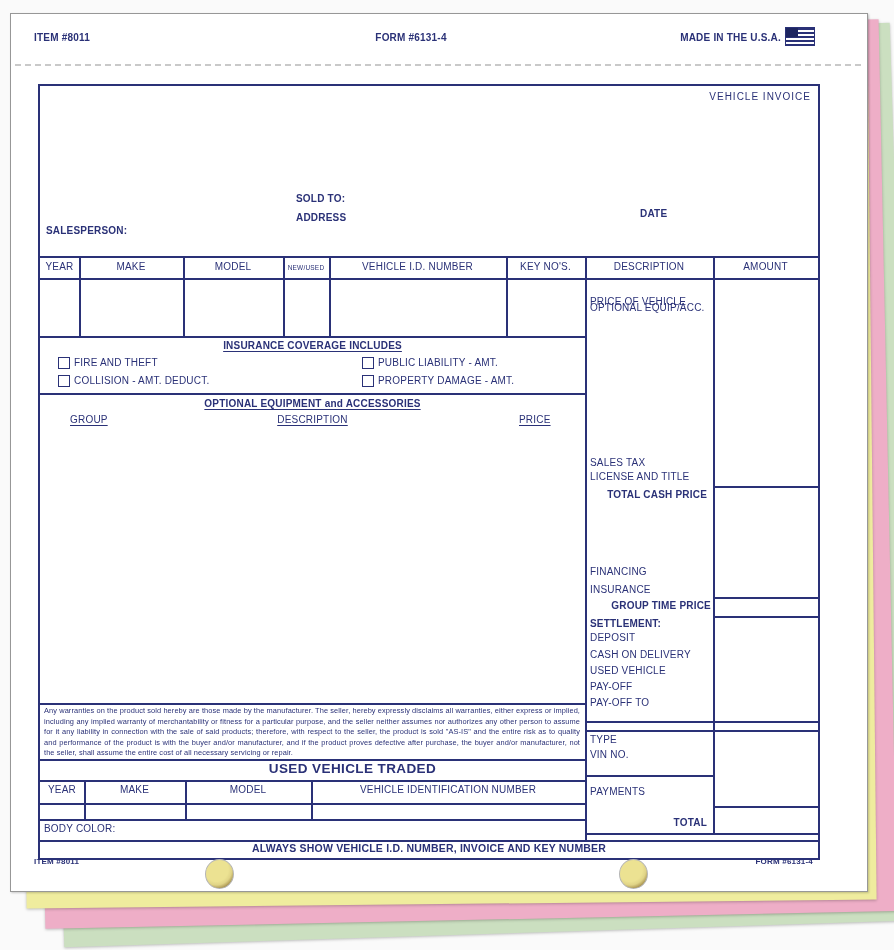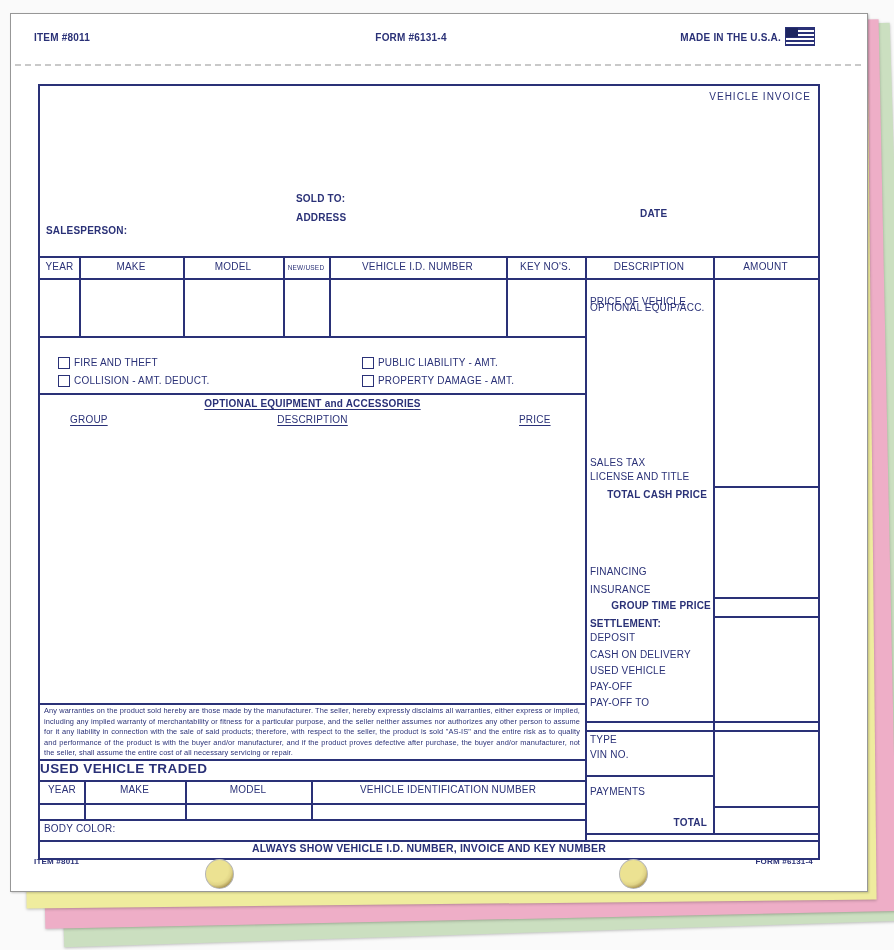--- a/index.html
+++ b/index.html
@@ -22,21 +22,21 @@
   .checkbox{position:absolute;width:10px;height:10px;border:1.2px solid #2a3177;background:#fff;}
   .hole{position:absolute;width:27px;height:28px;border-radius:50%;
         background:radial-gradient(circle at 38% 34%, #ece292 48%, #e0d487 62%, #a8924f 78%, #6f5a32 100%);
         border:1px solid #b5b5b5;}
   .flag{position:absolute;width:28px;height:17px;border:1px solid #2a3177;overflow:hidden;background:#fff;}
   .flag .stripes{position:absolute;inset:0;
         background:repeating-linear-gradient(#2a3177 0 2px,#ffffff 2px 4px);}
   .flag .canton{position:absolute;left:0;top:0;width:12px;height:9px;background:#1d2560;}
   .warranty{position:absolute;left:4px;top:620px;width:536px;color:#2a3177;
             font-size:7.4px;line-height:10.6px;text-align:justify;letter-spacing:.1px;}
-  .uvt-title{position:absolute;left:0;top:675px;width:625px;color:#2a3177;
+  .uvt-title{position:absolute;left:0;top:675px;width:625px;text-align:center;color:#2a3177;
              font-weight:bold;font-size:13.5px;letter-spacing:.4px;}
   .always{position:absolute;left:0;top:756px;width:778px;text-align:center;color:#2a3177;
           font-weight:bold;font-size:10.5px;letter-spacing:.2px;}
   .title{position:absolute;top:5px;right:7px;color:#2a3177;font-size:10px;letter-spacing:1px;}
 </style>
 </head>
 <body>
 
 <div class="scene">
 
@@ -79,20 +79,21 @@
       <span class="lbl ctr" style="left:39px;top:175px;width:104px;">MAKE</span>
       <span class="lbl ctr" style="left:143px;top:175px;width:100px;">MODEL</span>
       <span class="lbl ctr" style="left:243px;top:178px;width:46px;font-size:6.5px;">NEW/USED</span>
       <span class="lbl ctr" style="left:289px;top:175px;width:177px;">VEHICLE I.D. NUMBER</span>
       <span class="lbl ctr" style="left:466px;top:175px;width:79px;">KEY NO'S.</span>
       <span class="lbl ctr" style="left:545px;top:175px;width:128px;">DESCRIPTION</span>
       <span class="lbl ctr" style="left:673px;top:175px;width:105px;">AMOUNT</span>
 
       <div style="position:absolute;left:0;top:192px;width:545px;height:58px;"></div>
 
+      <span class="lbl b u ctr" style="left:0;top:254px;width:545px;">INSURANCE COVERAGE INCLUDES</span>
       <span class="checkbox" style="left:18px;top:271px;"></span>
       <span class="lbl" style="left:34px;top:271px;">FIRE AND THEFT</span>
       <span class="checkbox" style="left:18px;top:289px;"></span>
       <span class="lbl" style="left:34px;top:289px;">COLLISION - AMT. DEDUCT.</span>
       <span class="checkbox" style="left:322px;top:271px;"></span>
       <span class="lbl" style="left:338px;top:271px;">PUBLIC LIABILITY - AMT.</span>
       <span class="checkbox" style="left:322px;top:289px;"></span>
       <span class="lbl" style="left:338px;top:289px;">PROPERTY DAMAGE - AMT.</span>
       <div class="hline" style="left:0;top:307px;width:545px;"></div>
 

